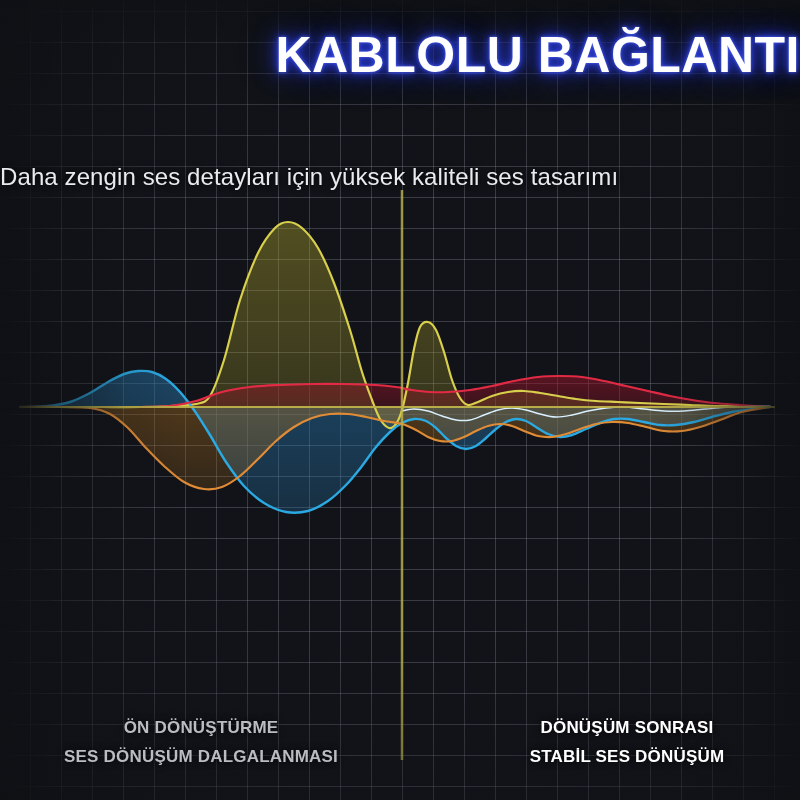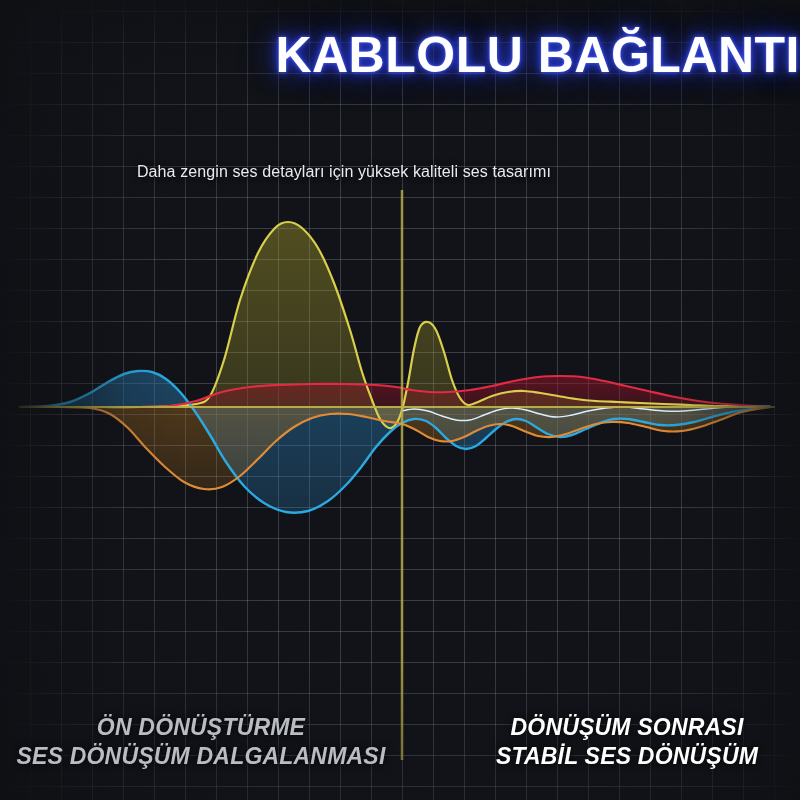--- a/index.html
+++ b/index.html
@@ -29,27 +29,27 @@
   
   #title{
     position:absolute;top:30px;left:0;width:800px;text-align:right;
     color:#ffffff;font-size:50px;font-weight:700;line-height:51px;
     letter-spacing:.5px;
     text-shadow:
       0 0 3px #4e63ef, 0 0 7px #2e3fdc, 0 0 14px #2435c6,
       0 0 24px rgba(36,53,198,.75), 0 0 40px rgba(30,45,170,.45);
   }
   #subtitle{
-    position:absolute;top:163px;left:0;width:688px;text-align:center;
-    color:#e9eaee;font-size:16px;font-weight:400;letter-spacing:.1px;
+    position:absolute;top:163px;left:0;width:688px;text-align:left;
+    color:#e9eaee;font-size:24px;font-weight:400;letter-spacing:.1px;
     text-shadow:0 0 6px rgba(0,0,0,.9);
   }
   .footlabel{
     position:absolute;top:713px;text-align:center;
-    font-size:23px;font-weight:700;line-height:29px;letter-spacing:.2px;font-style:italic;
+    font-size:17px;font-weight:700;line-height:29px;letter-spacing:.2px;
   }
   #label-left{left:0;width:402px;color:#b9bcc2;text-shadow:0 0 7px rgba(0,0,0,.85);}
   #label-right{left:402px;width:450px;color:#ffffff;text-shadow:0 0 7px rgba(0,0,0,.85);}
   #waves{position:absolute;inset:0;}
 </style>
 </head>
 <body>
 
 <div id="stage">
 

